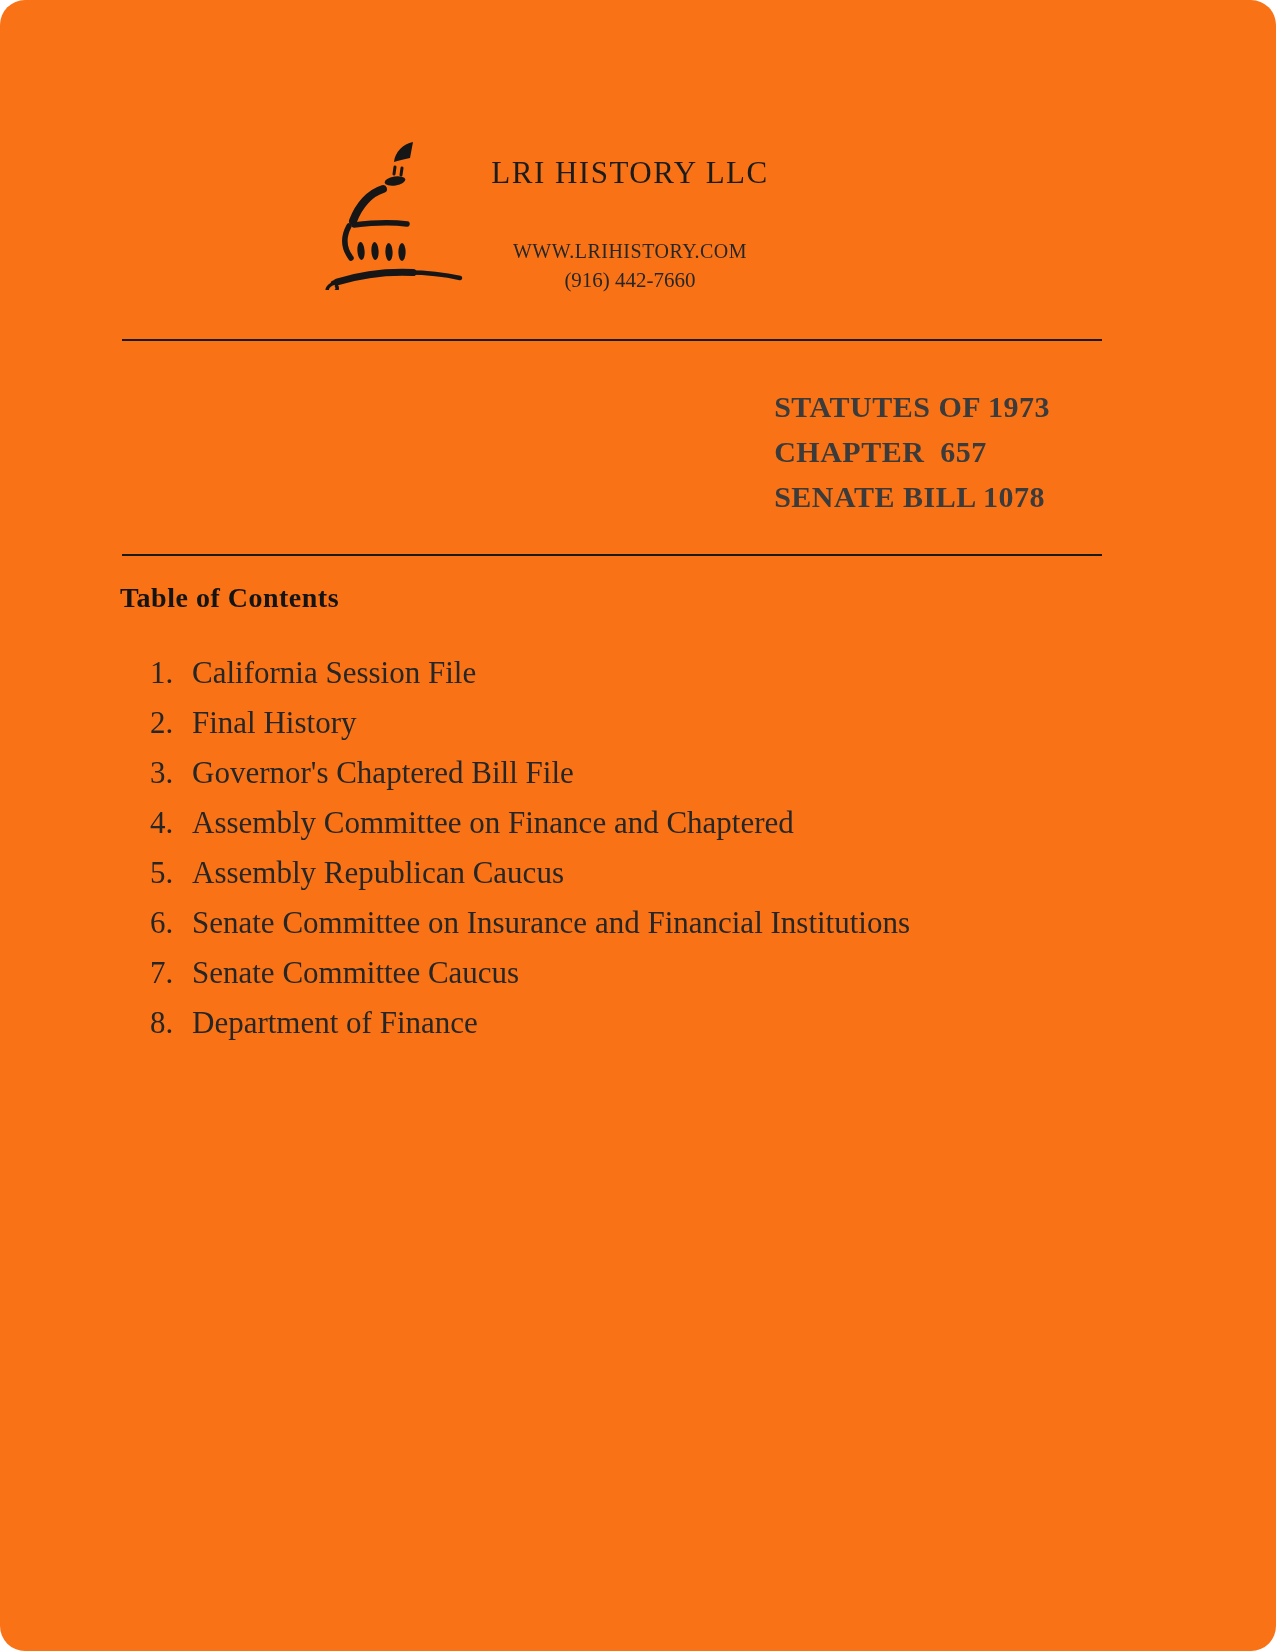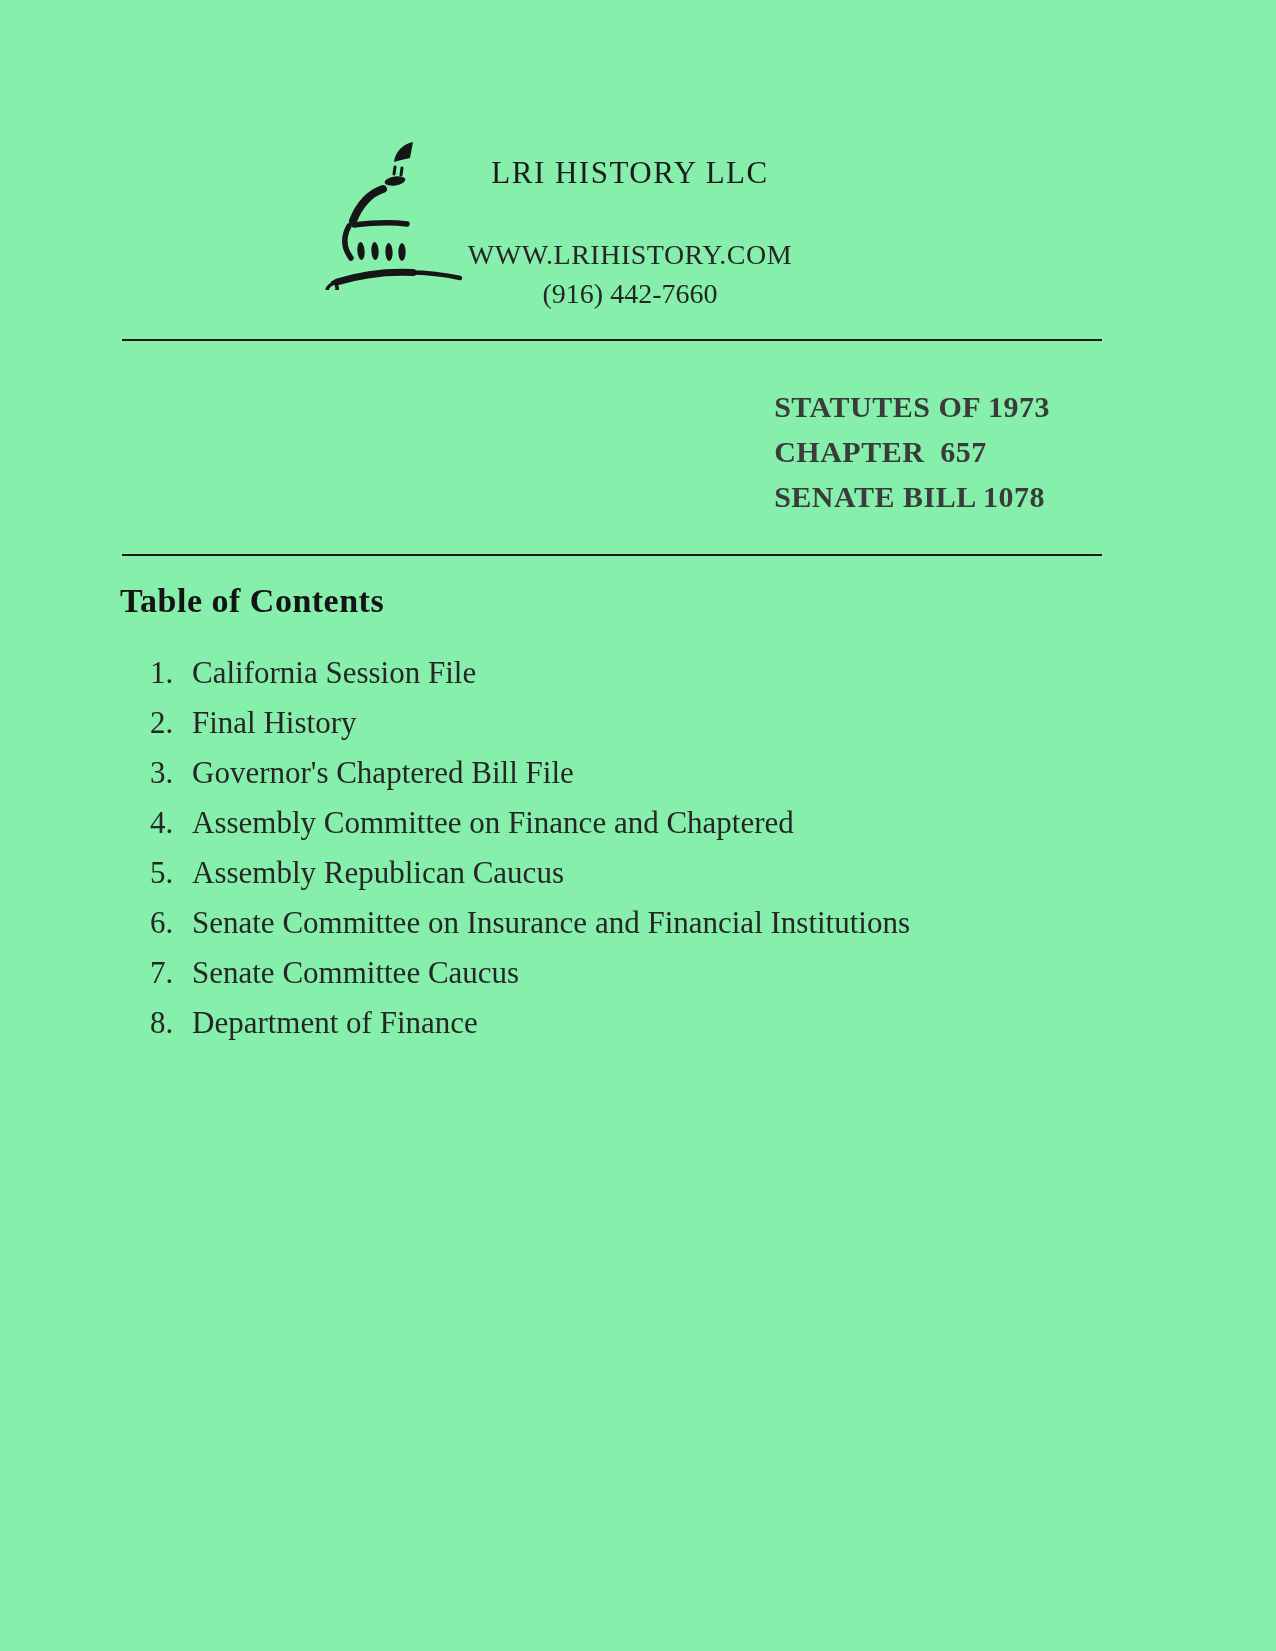--- a/index.html
+++ b/index.html
@@ -4,24 +4,25 @@
 <style>
   html, body {
     margin: 0;
     padding: 0;
     background: #ffffff;
   }
   .page {
     position: relative;
     width: 1276px;
     height: 1651px;
-    background: #86efac;
+    background: #f97316;
     font-family: "Liberation Serif", "DejaVu Serif", serif;
     color: #1f1f1f;
     overflow: hidden;
+    border-radius: 25px;
   }
 
   
   .logo {
     position: absolute;
     left: 297px;
     top: 125px;
     width: 170px;
     height: 165px;
   }
@@ -47,27 +48,27 @@
     color: #1c1c1c;
   }
   .contact-email {
     top: 213px;
     font-size: 24px;
     letter-spacing: 0.5px;
     color: #262626;
   }
   .contact-web {
     top: 241px;
-    font-size: 28px;
+    font-size: 20px;
     letter-spacing: 0.5px;
     color: #262626;
   }
   .contact-phone {
-    top: 280px;
-    font-size: 28px;
+    top: 270px;
+    font-size: 21px;
     color: #262626;
   }
 
   
   .rule {
     position: absolute;
     left: 122px;
     width: 980px;
     height: 0;
     border: none;
@@ -89,21 +90,21 @@
     letter-spacing: 0.5px;
     color: var(--statutes-color, #3b3b3b);
   }
   .statutes-block > div { white-space: pre; }
 
   
   .toc-title {
     position: absolute;
     left: 120px;
     top: 584px;
-    font-size: 34px;
+    font-size: 28px;
     font-weight: bold;
     letter-spacing: 0.5px;
     line-height: 1;
     color: #141414;
   }
   .toc-list {
     position: absolute;
     left: 150px;
     top: 648px;
     width: 950px;

